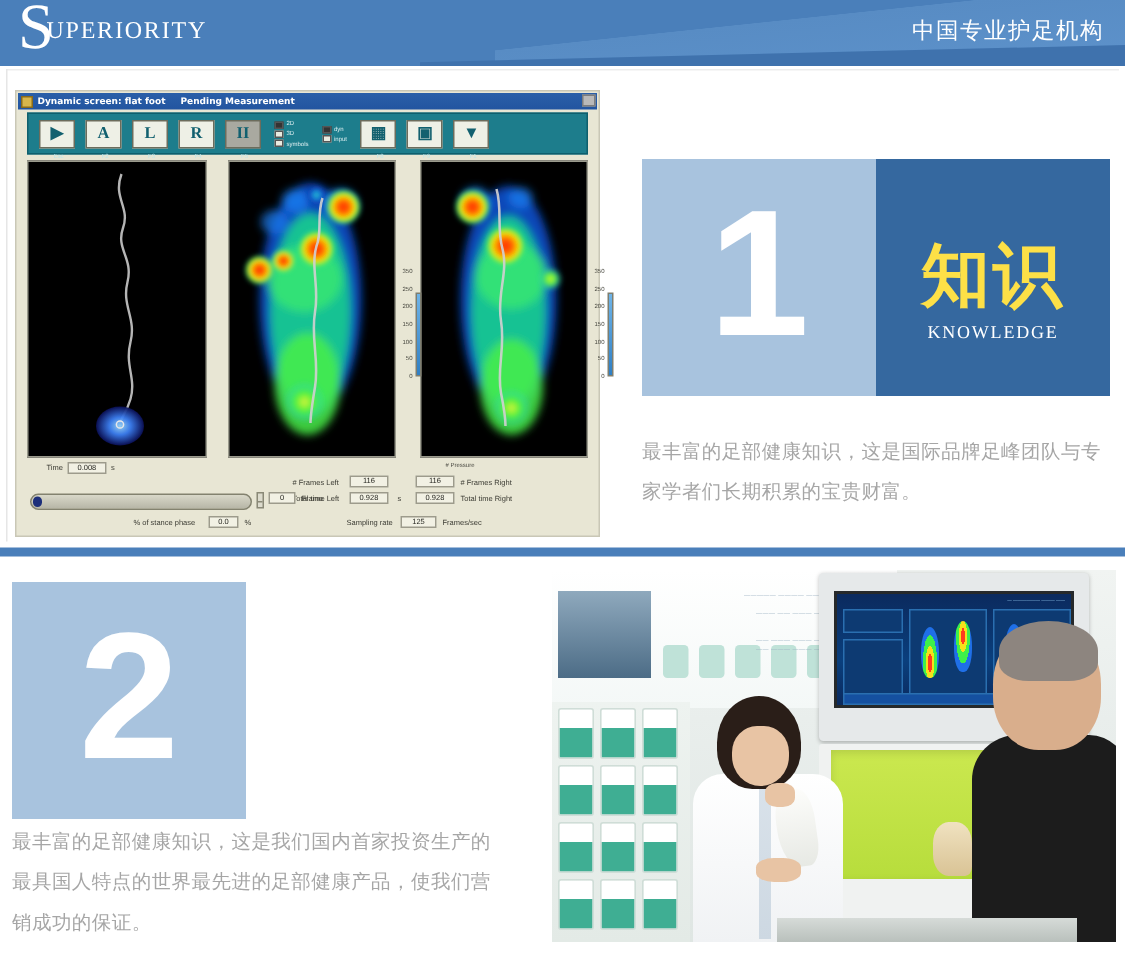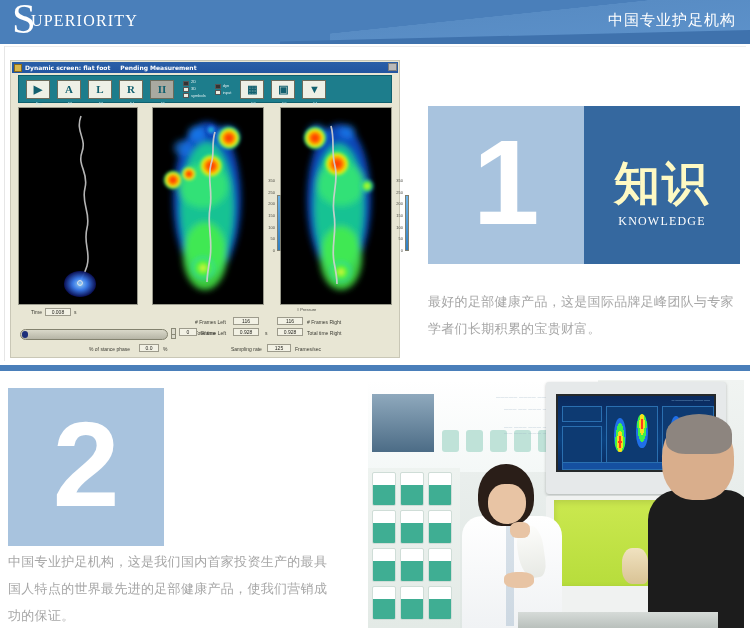--- a/index.html
+++ b/index.html
@@ -193,21 +193,21 @@
   }
   .card .num{
     font-size:120px;line-height:120px;color:#ffffff;font-weight:bold;
     font-family:"Liberation Sans",sans-serif;margin-top:-6px;
   }
   .card .right{
     background:#35689f;display:flex;flex-direction:column;
     align-items:center;justify-content:center;
   }
   .card .cn{
-    font-size:46px;line-height:50px;color:#fef9c3;font-weight:bold;letter-spacing:2px;
+    font-size:46px;line-height:50px;color:#fde047;font-weight:bold;letter-spacing:2px;
     font-family:"DejaVu Sans","Liberation Sans",sans-serif;
     margin-top:16px;
   }
   .card .en{
     font-size:12px;color:#ffffff;letter-spacing:1.2px;margin-top:6px;
     font-family:"Liberation Serif","DejaVu Serif",serif;
   }
 
   #card1{left:428px;top:58px;width:312px;}
   #card1 .left{width:156px;}
@@ -568,32 +568,32 @@
 
     <div class="card" id="card1">
       <div class="left">
         <span class="num">1</span>
       </div>
       <div class="right">
         <span class="cn">知识</span>
         <span class="en">KNOWLEDGE</span>
       </div>
     </div>
-    <div class="desc" id="desc1">最好的足部健康产品，这是国际品牌足峰团队与专家学者们长期积累的宝贵财富。</div>
+    <div class="desc" id="desc1">最丰富的足部健康知识，这是国际品牌足峰团队与专家学者们长期积累的宝贵财富。</div>
   </div>
 
   <div class="divider"></div>
 
   <div>
     <div class="card" id="card2">
       <div class="left">
         <span class="num">2</span>
       </div>
     </div>
-    <div class="desc" id="desc2">中国专业护足机构，这是我们国内首家投资生产的最具国人特点的世界最先进的足部健康产品，使我们营销成功的保证。</div>
+    <div class="desc" id="desc2">最丰富的足部健康知识，这是我们国内首家投资生产的最具国人特点的世界最先进的足部健康产品，使我们营销成功的保证。</div>
 
     <div class="photo">
       <div class="ph-wall"></div>
 
       <div class="ph-poster">
         <div class="pbox"></div>
         <div class="pfig" style="left:74px;"></div>
         <div class="pfig" style="left:98px;"></div>
         <div class="pfig" style="left:122px;"></div>
         <div class="pfig" style="left:146px;"></div>

